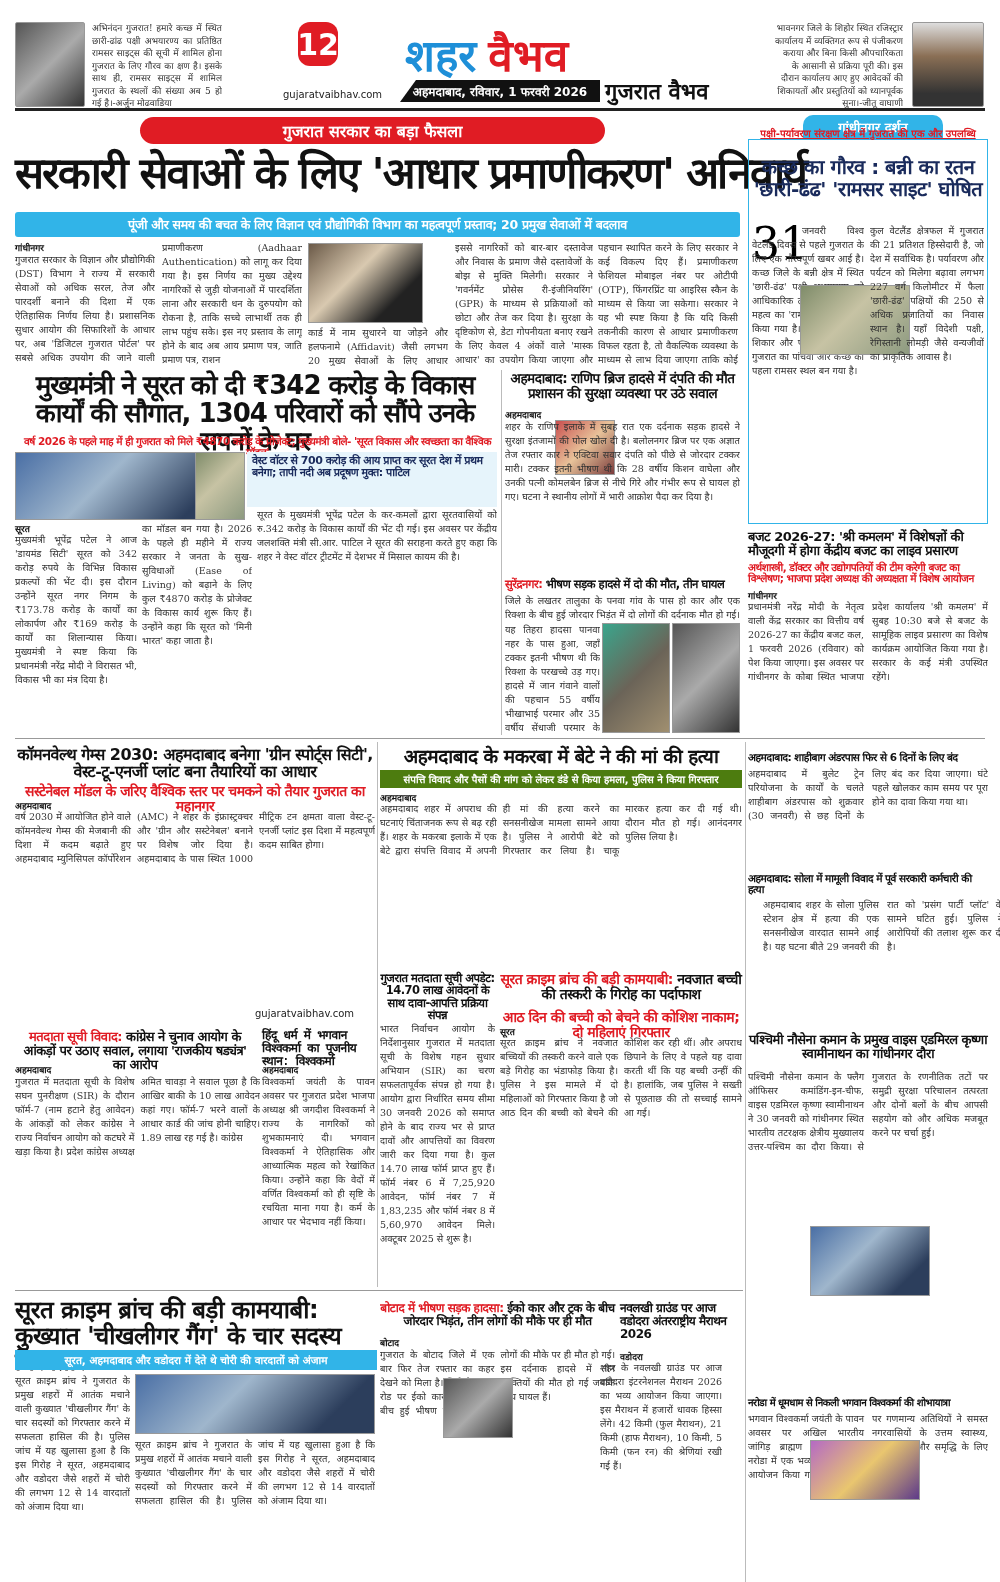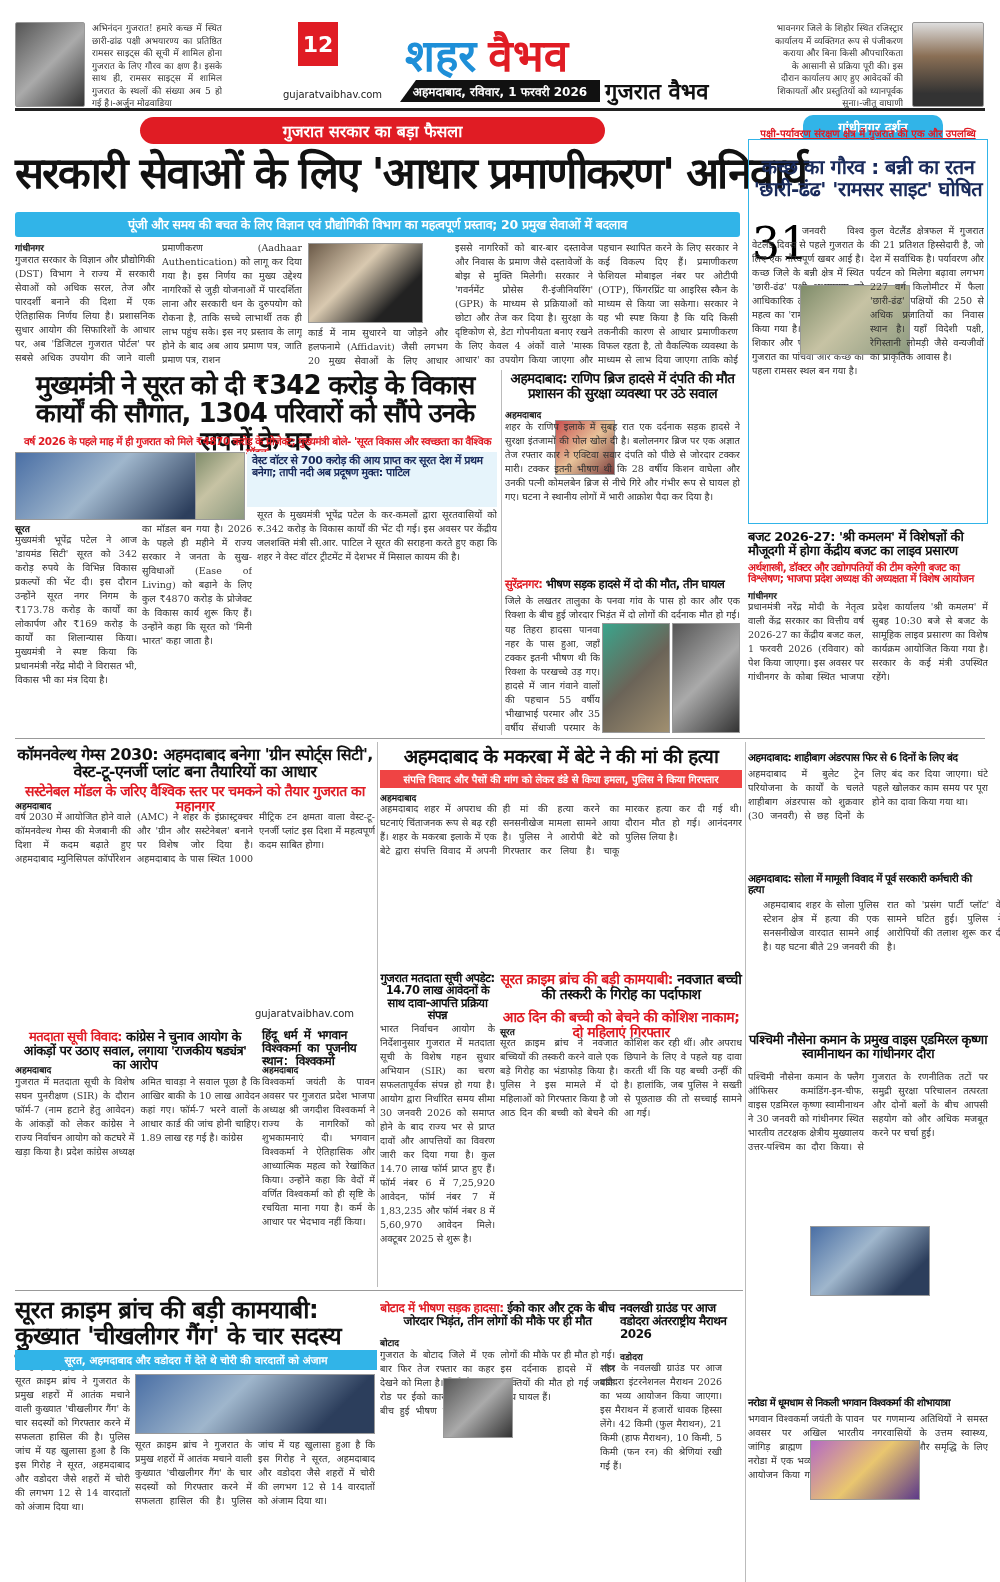--- a/index.html
+++ b/index.html
@@ -15,21 +15,21 @@
 .rule{background:#222;height:2px;}
 .vrule{background:#bbb;width:1px;}
 .dateline{font-weight:bold;font-family:"DejaVu Sans",sans-serif;font-size:9px;color:#111;}
 </style>
 </head>
 <body>
 
 <div class="abs photo grey" style="left:15px;top:22px;width:70px;height:85px;border-radius:2px;"></div>
 <div class="abs txt" style="left:92px;top:22px;width:130px;height:88px;font-size:9px;line-height:12.5px;">अभिनंदन गुजरात! हमारे कच्छ में स्थित छारी-ढांढ पक्षी अभयारण्य का प्रतिष्ठित रामसर साइट्स की सूची में शामिल होना गुजरात के लिए गौरव का क्षण है। इसके साथ ही, रामसर साइट्स में शामिल गुजरात के स्थलों की संख्या अब 5 हो गई है।-अर्जुन मोढवाडिया</div>
 
-<div class="abs" style="left:298px;top:22px;width:40px;height:44px;background:#e01c24;color:#fff;font-weight:bold;font-size:22px;display:flex;align-items:center;justify-content:center;">
+<div class="abs" style="left:298px;top:22px;width:40px;height:44px;background:#e01c24;color:#fff;font-weight:bold;font-size:30px;display:flex;align-items:center;justify-content:center;border-radius:12px;">
   <span>12</span>
 </div>
 <div class="abs" style="left:283px;top:89px;font-size:10px;color:#222;">gujaratvaibhav.com</div>
 
 <div class="abs" style="left:405px;top:18px;height:60px;display:flex;align-items:flex-end;">
   <span style="font-size:44px;font-weight:bold;color:#1e8fd8;line-height:1;">शहर</span>
   <span style="font-size:44px;font-weight:bold;color:#e01c24;line-height:1;margin-left:12px;">वैभव</span>
 </div>
 <div class="abs" style="left:400px;top:80px;width:200px;height:22px;background:#111;color:#fff;font-size:12px;font-weight:bold;display:flex;align-items:center;justify-content:center;clip-path:polygon(8% 0,100% 0,100% 100%,0 100%);">
   <span>अहमदाबाद, रविवार, 1 फरवरी 2026</span>
@@ -116,21 +116,21 @@
 </div>
 <div class="abs dateline" style="left:15px;top:1063px;">अहमदाबाद</div>
 <div class="abs txt" style="left:15px;top:1075px;width:245px;height:210px;column-count:2;column-gap:6px;">गुजरात में मतदाता सूची के विशेष सघन पुनरीक्षण (SIR) के दौरान फॉर्म-7 (नाम हटाने हेतु आवेदन) के आंकड़ों को लेकर कांग्रेस ने राज्य निर्वाचन आयोग को कटघरे में खड़ा किया है। प्रदेश कांग्रेस अध्यक्ष अमित चावड़ा ने सवाल पूछा है कि आखिर बाकी के 10 लाख आवेदन कहां गए। फॉर्म-7 भरने वालों के आधार कार्ड की जांच होनी चाहिए। 1.89 लाख रह गई है। कांग्रेस</div>
 
 <div class="abs hd" style="left:262px;top:1030px;width:113px;font-size:12px;font-family:Liberation Mono, monospace;">हिंदू धर्म में भगवान विश्वकर्मा का पूजनीय स्थान: विश्वकर्मा</div>
 <div class="abs dateline" style="left:262px;top:1063px;">अहमदाबाद</div>
 <div class="abs txt" style="left:262px;top:1075px;width:113px;height:210px;">विश्वकर्मा जयंती के पावन अवसर पर गुजरात प्रदेश भाजपा अध्यक्ष श्री जगदीश विश्वकर्मा ने राज्य के नागरिकों को शुभकामनाएं दी। भगवान विश्वकर्मा ने ऐतिहासिक और आध्यात्मिक महत्व को रेखांकित किया। उन्होंने कहा कि वेदों में वर्णित विश्वकर्मा को ही सृष्टि के रचयिता माना गया है। कर्म के आधार पर भेदभाव नहीं किया।</div>
 
 <div class="abs vrule" style="left:377px;top:742px;height:545px;"></div>
 <div class="abs hd" style="left:380px;top:746px;width:362px;font-size:19px;text-align:center;">अहमदाबाद के मकरबा में बेटे ने की मां की हत्या</div>
-<div class="abs" style="left:380px;top:770px;width:362px;height:18px;background:#ef4444;color:#fff;font-weight:bold;font-size:10px;display:flex;align-items:center;justify-content:center;">
+<div class="abs" style="left:380px;top:770px;width:362px;height:18px;background:#4d7c0f;color:#fff;font-weight:bold;font-size:10px;display:flex;align-items:center;justify-content:center;">
   <span>संपत्ति विवाद और पैसों की मांग को लेकर डंडे से किया हमला, पुलिस ने किया गिरफ्तार</span>
 </div>
 <div class="abs dateline" style="left:380px;top:791px;">अहमदाबाद</div>
 <div class="abs txt" style="left:380px;top:802px;width:362px;height:165px;column-count:3;column-gap:6px;">अहमदाबाद शहर में अपराध की घटनाएं चिंताजनक रूप से बढ़ रही हैं। शहर के मकरबा इलाके में एक बेटे द्वारा संपत्ति विवाद में अपनी ही मां की हत्या करने का सनसनीखेज मामला सामने आया है। पुलिस ने आरोपी बेटे को गिरफ्तार कर लिया है। चाकू मारकर हत्या कर दी गई थी। दौरान मौत हो गई। आनंदनगर पुलिस लिया है।</div>
 
 <div class="abs hd" style="left:380px;top:972px;width:115px;font-size:11.5px;text-align:center;">गुजरात मतदाता सूची अपडेट: 14.70 लाख आवेदनों के साथ दावा-आपत्ति प्रक्रिया संपन्न</div>
 <div class="abs txt" style="left:380px;top:1022px;width:115px;height:265px;">भारत निर्वाचन आयोग के निर्देशानुसार गुजरात में मतदाता सूची के विशेष गहन सुधार अभियान (SIR) का चरण सफलतापूर्वक संपन्न हो गया है। आयोग द्वारा निर्धारित समय सीमा 30 जनवरी 2026 को समाप्त होने के बाद राज्य भर से प्राप्त दावों और आपत्तियों का विवरण जारी कर दिया गया है। कुल 14.70 लाख फॉर्म प्राप्त हुए हैं। फॉर्म नंबर 6 में 7,25,920 आवेदन, फॉर्म नंबर 7 में 1,83,235 और फॉर्म नंबर 8 में 5,60,970 आवेदन मिले। अक्टूबर 2025 से शुरू है।</div>
 
 <div class="abs hd" style="left:500px;top:972px;width:242px;font-size:14px;text-align:center;">
   <span class="red">सूरत क्राइम ब्रांच की बड़ी कामयाबी:</span>

